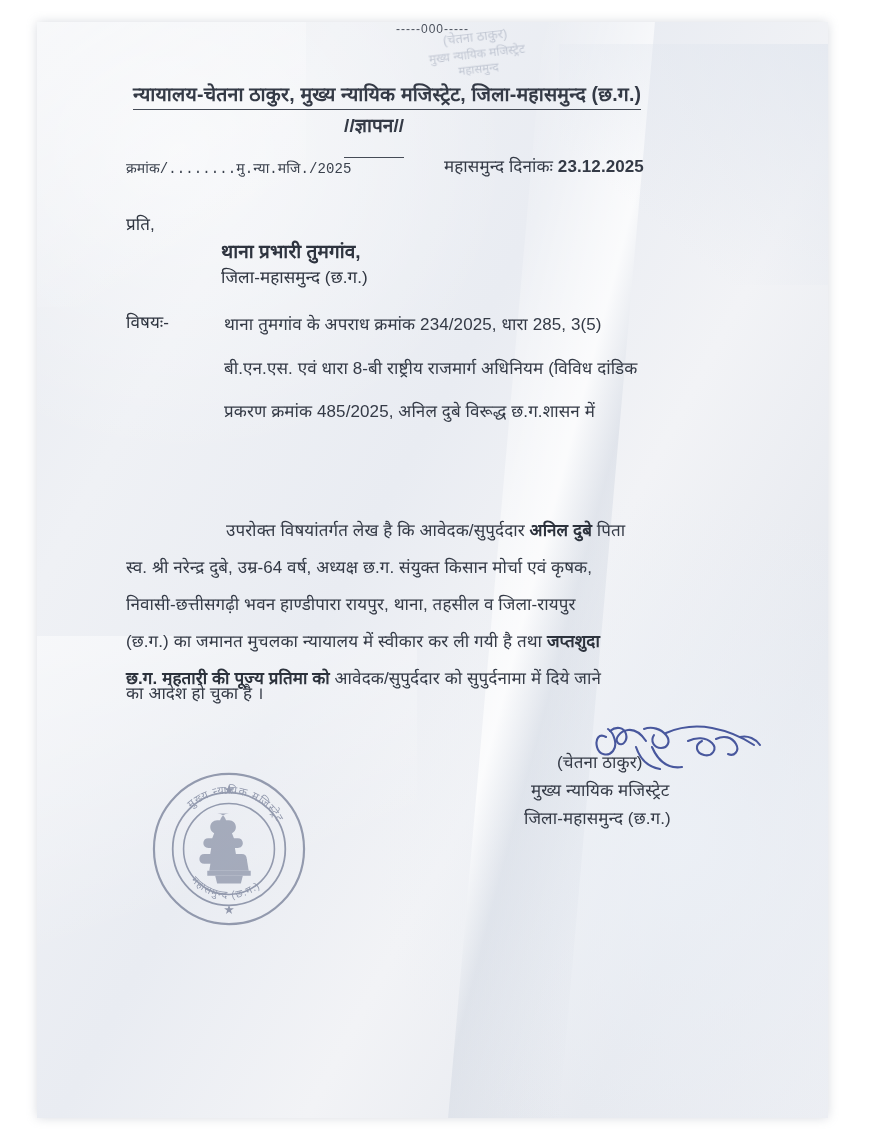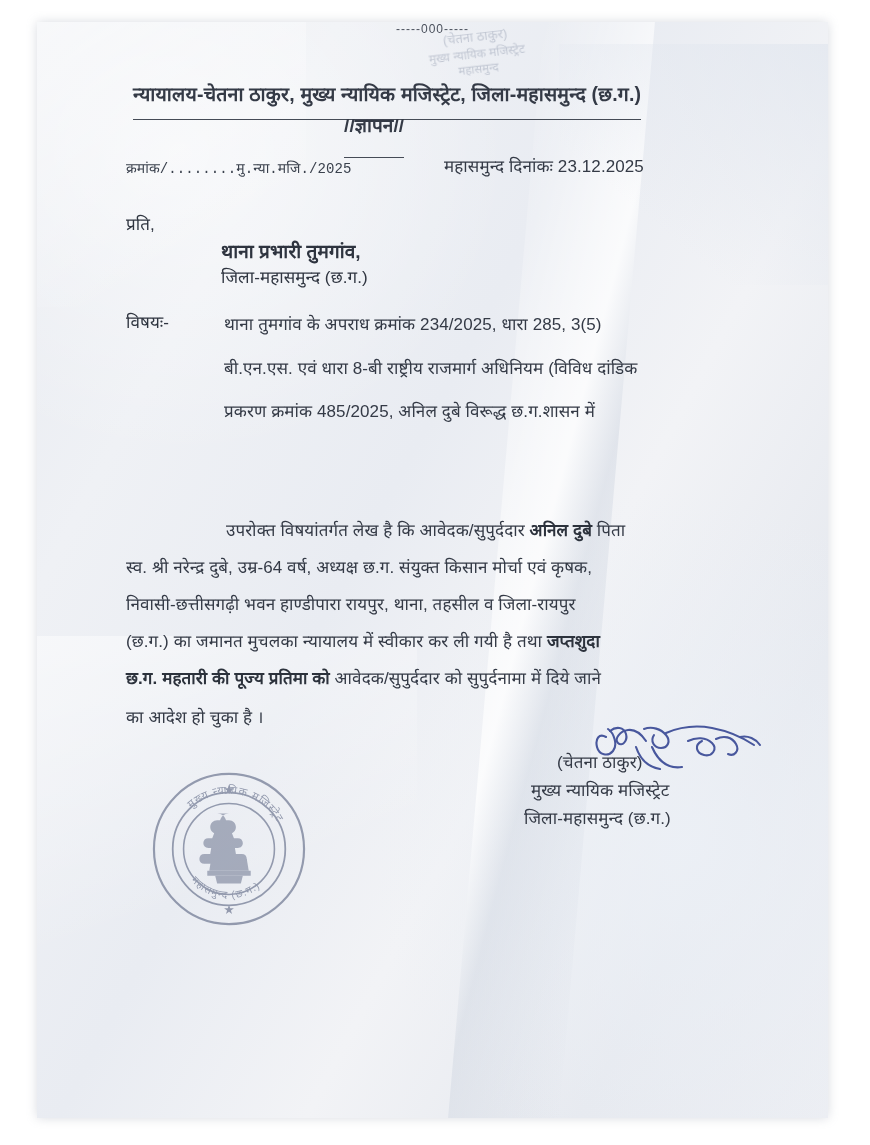--- a/index.html
+++ b/index.html
@@ -77,21 +77,21 @@
   }
 
   
   #title-line {
     left: 96px;
     top: 58px;
     font-size: 19.5px;
     font-weight: 700;
     color: #343a46;
     border-bottom: 1.6px solid #454b56;
-    padding-bottom: 12px;
+    padding-bottom: 2px;
     letter-spacing: .2px;
   }
   #memo-word {
     left: 307px;
     top: 90px;
     font-size: 19px;
     font-weight: 700;
     color: #343a46;
     border-bottom: 1.5px solid #454b56;
     padding-bottom: 19px;
@@ -104,21 +104,21 @@
     font-size: 14px;
     color: #3a414d;
     font-family: Liberation Mono, monospace;
   }
   #place-date {
     left: 407px;
     top: 132px;
     font-size: 17px;
     color: #343a46;
   }
-  #place-date .dt { font-weight: 400; margin-top: 28px; }
+  #place-date .dt { font-weight: 700; margin-top: 28px; }
 
   
   #to-label   { left: 89px;  top: 190px; font-size: 17px; }
   #to-line-1  { left: 184px; top: 216px; font-size: 19px; font-weight: 700; color: #2e343f; }
   #to-line-2  { left: 184px; top: 243px; font-size: 17px; }
 
   
   #subj-label { left: 89px;  top: 288px; font-size: 17px; }
   .subj {
     left: 187px;
@@ -146,21 +146,21 @@
   .body-ln {
     left: 89px;
     font-size: 17px;
     color: #343a46;
   }
   #body-1 { left: 189px; top: 496px; }
   #body-2 { top: 533px; }
   #body-3 { top: 570px; }
   #body-4 { top: 607px; }
   #body-5 { top: 644px; }
-  #body-6 { top: 683px; }
+  #body-6 { top: 659px; }
   .b { font-weight: 700; color: #2c323c; }
 
   
   #sig-name {
     left: 520px;
     top: 728px;
     font-size: 17px;
     color: #343a46;
   }
   #sig-desig {

